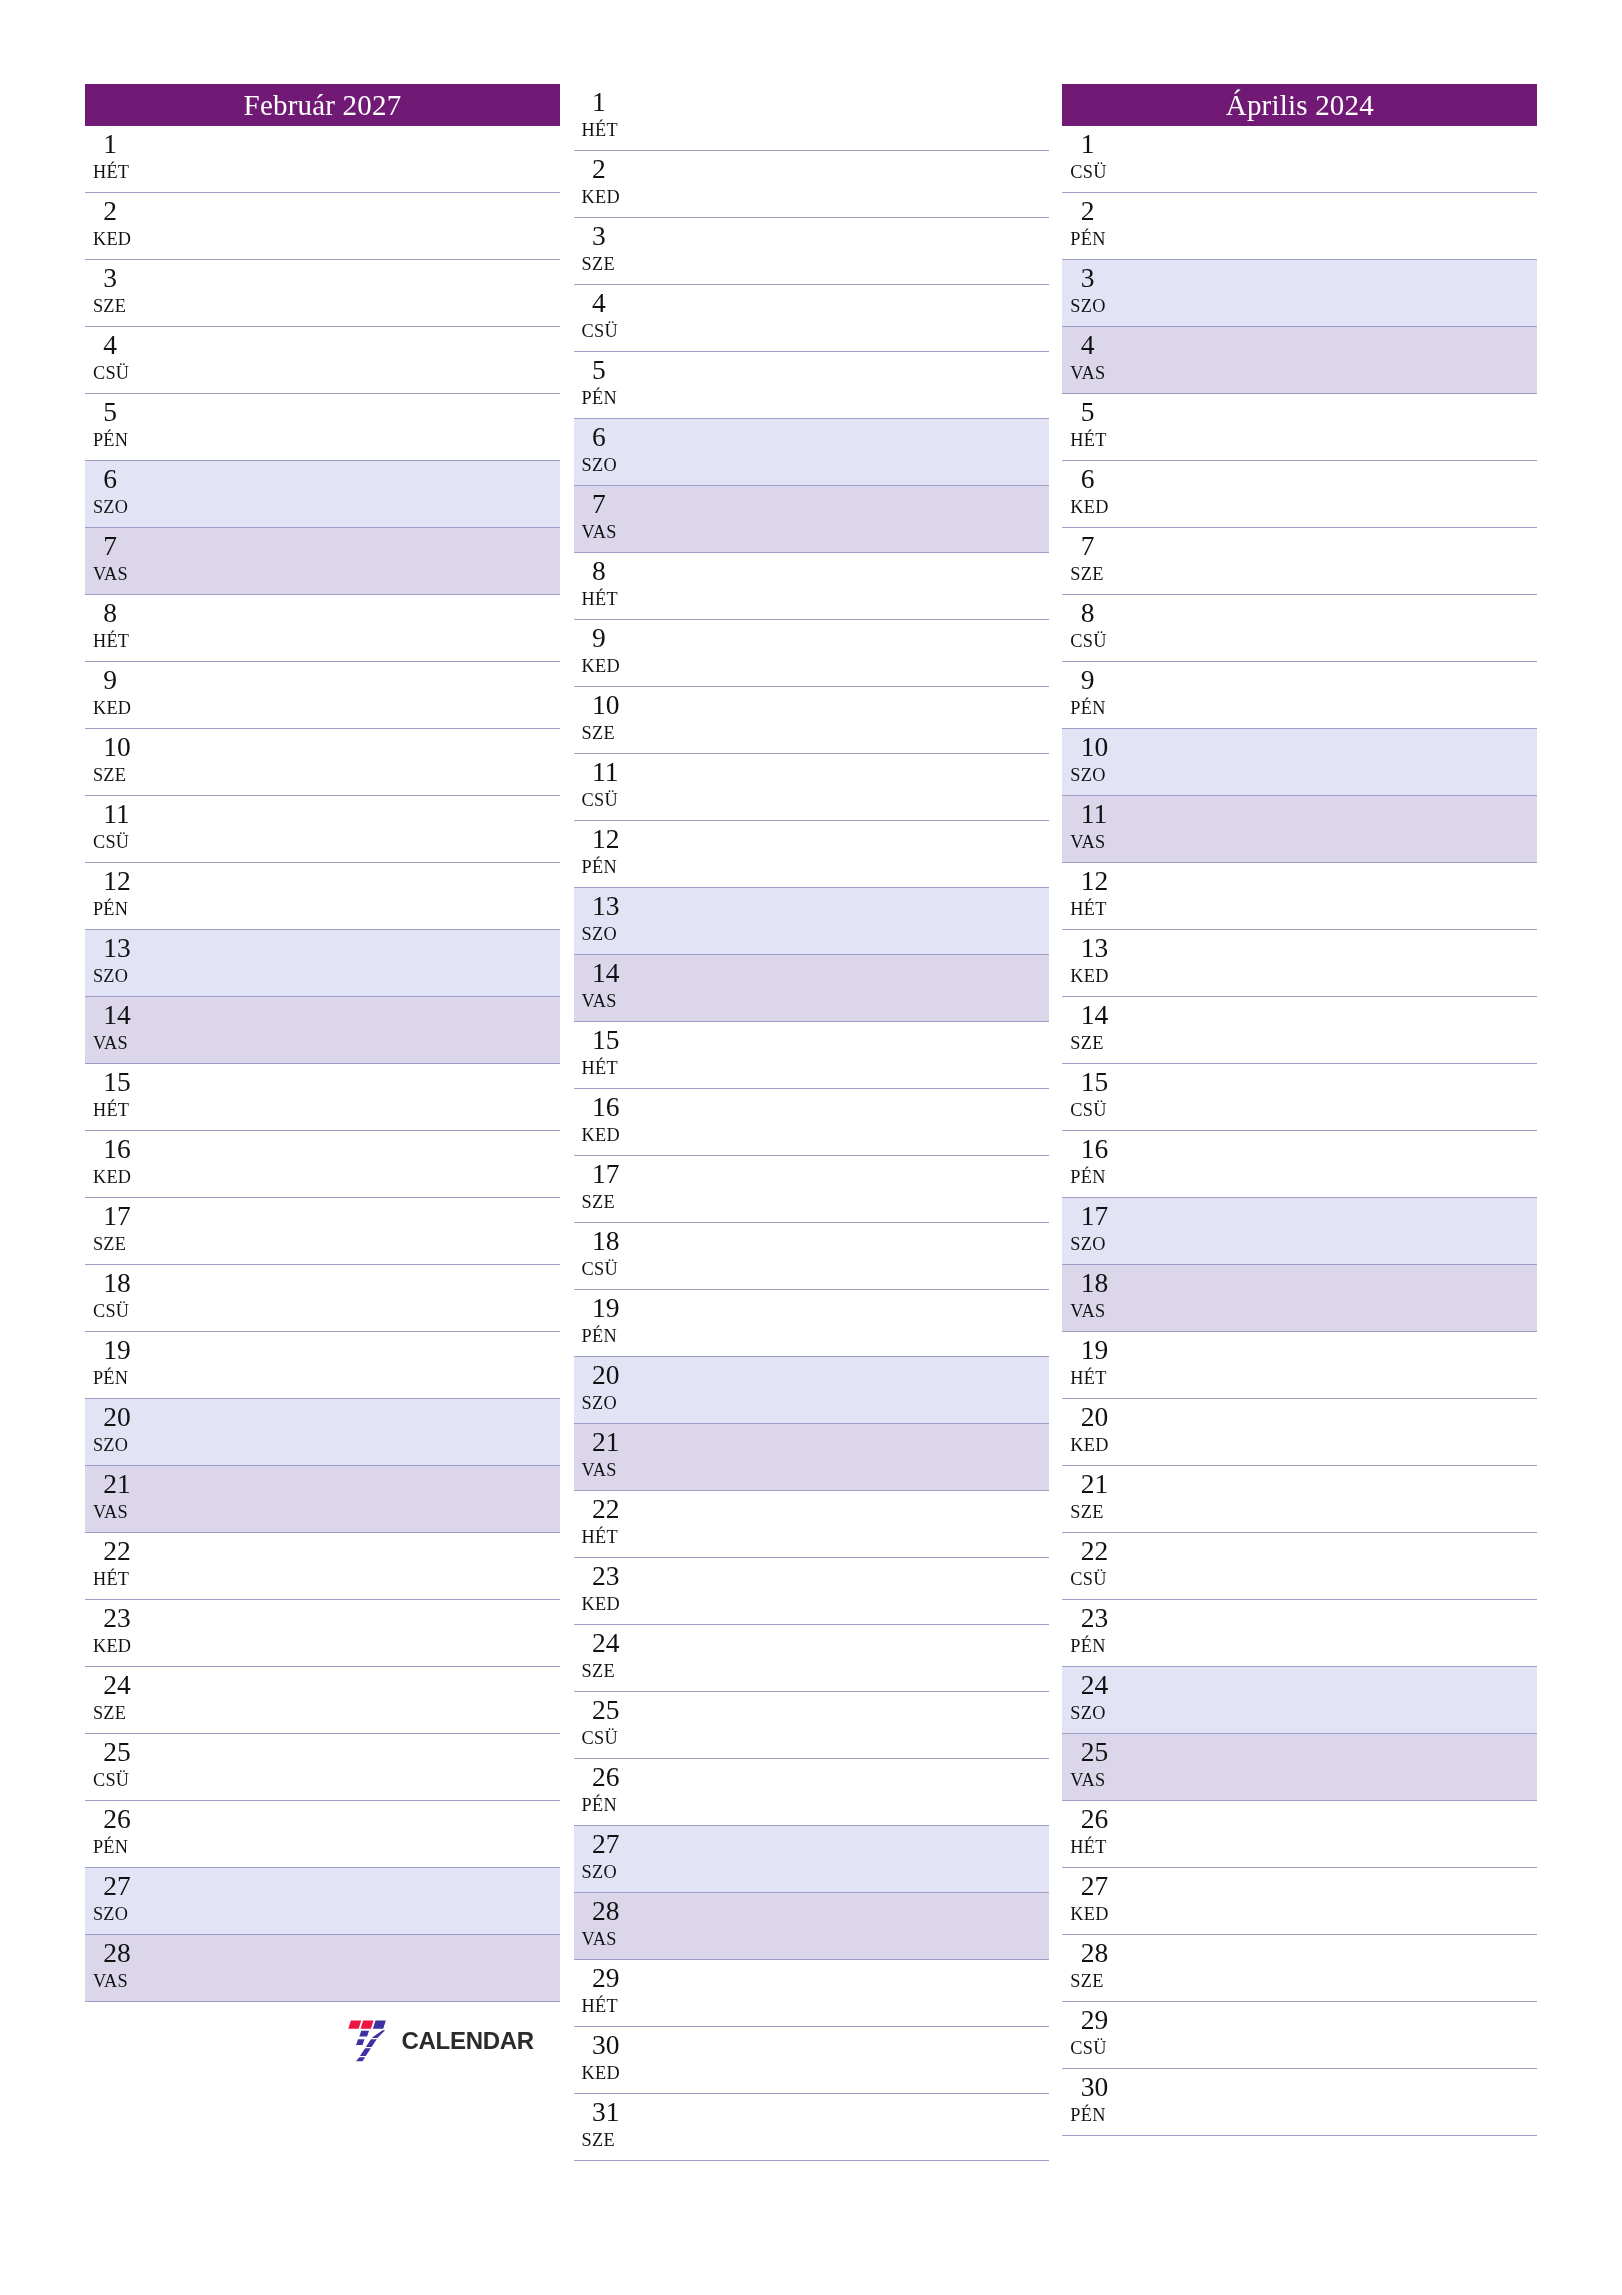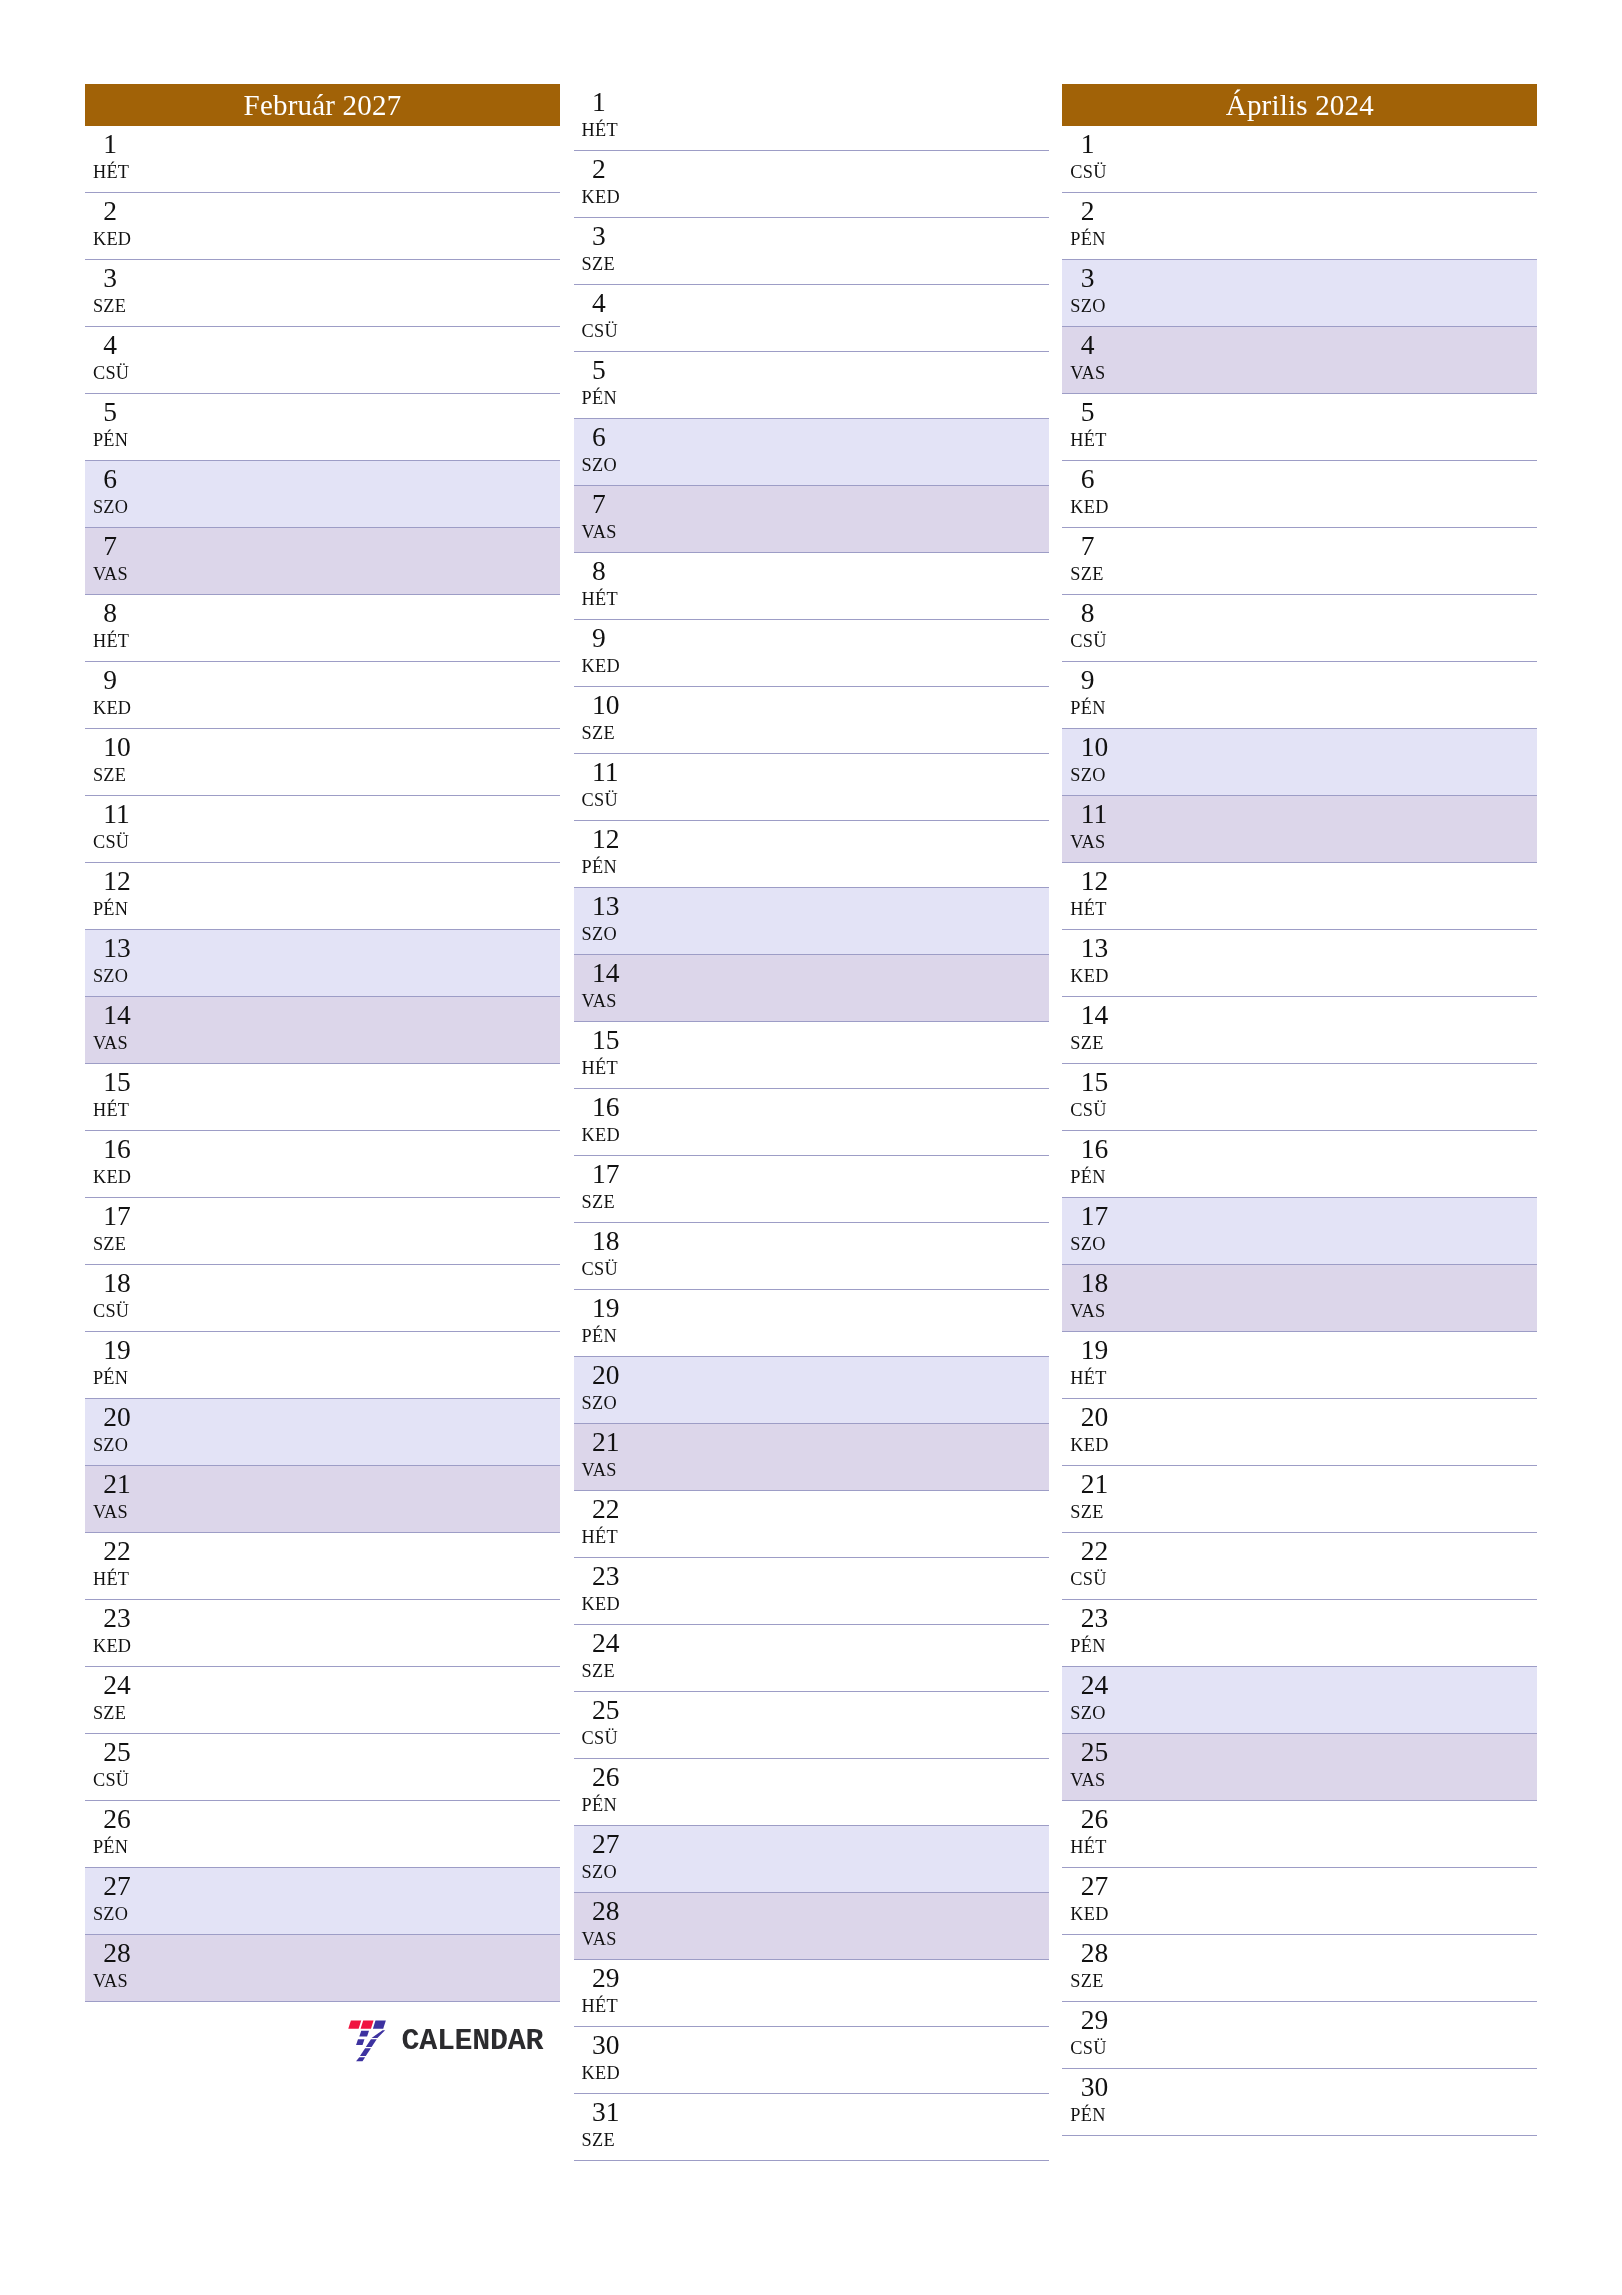--- a/index.html
+++ b/index.html
@@ -29,21 +29,21 @@
   .month-col {
     width: 475px;
     flex: 0 0 475px;
     display: flex;
     flex-direction: column;
     position: relative;
   }
 
   .month-header {
     height: 42px;
-    background: #a16207;
+    background: #701a75;
     color: #ffffff;
     display: flex;
     align-items: center;
     justify-content: center;
     font-size: 29px;
     font-weight: normal;
     letter-spacing: 0.2px;
     line-height: 1;
     box-sizing: border-box;
   }
@@ -99,23 +99,23 @@
     align-items: center;
     gap: 10.5px;
   }
   .logo-mark {
     width: 44px;
     height: 43px;
     position: relative;
     flex: 0 0 44px;
   }
   .logo-text {
-    font-family: Liberation Mono, monospace;
+    font-family: Liberation Sans, sans-serif;
     font-weight: bold;
-    font-size: 30px;
+    font-size: 24px;
     color: #2b2b2e;
     letter-spacing: -0.3px;
     line-height: 1;
   }
 </style>
 </head>
 <body>
 
 <div class="page">
 

